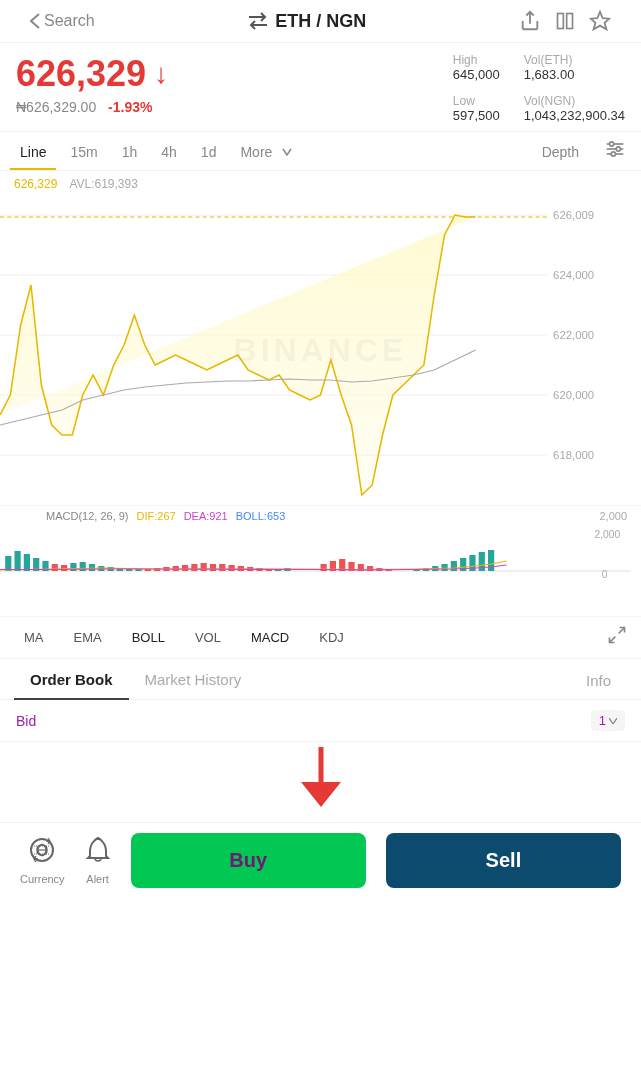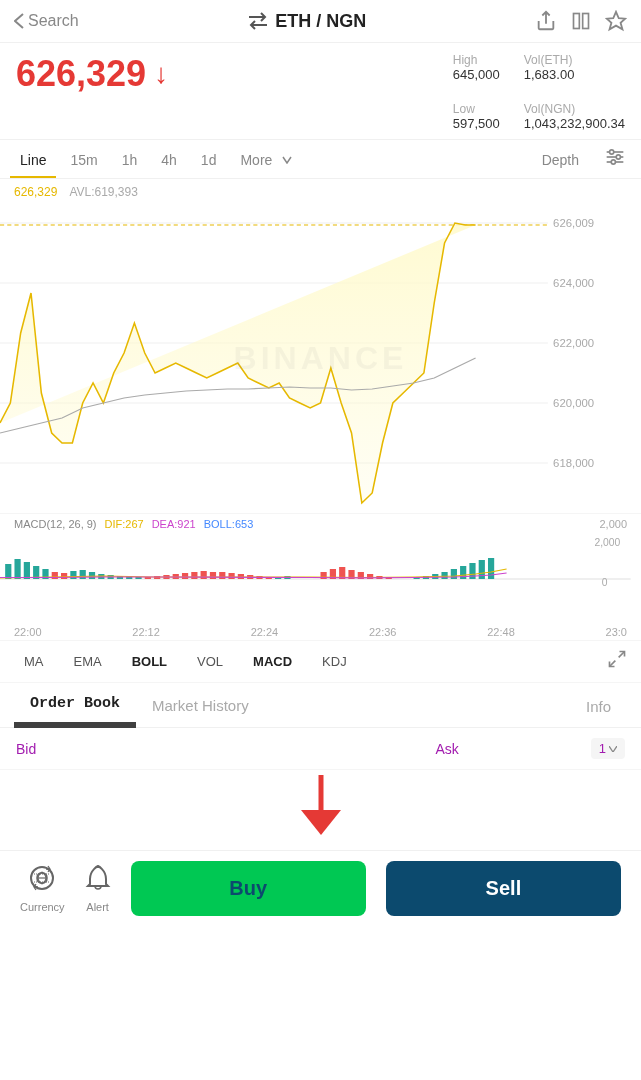--- a/index.html
+++ b/index.html
@@ -9,21 +9,21 @@
       min-height: 1080px;
       background: #fff;
       font-family: -apple-system, BlinkMacSystemFont, 'Segoe UI', sans-serif;
       overflow-x: hidden;
     }
 
     
     .header {
       display: flex;
       align-items: center;
-      padding: 10px 14px;
+      padding: 10px 30px;
       border-bottom: 1px solid #f0f0f0;
       background: #fff;
       gap: 10px;
     }
     .header-back {
       display: flex; align-items: center; gap: 4px;
       color: #888; font-size: 16px; cursor: pointer;
     }
     .header-pair {
       display: flex; align-items: center; gap: 6px;
@@ -57,21 +57,21 @@
     .price-arrow-down {
       color: #e53935; font-size: 28px;
     }
     .price-ngn {
       font-size: 14px; color: #888; margin-top: 4px;
     }
     .price-change {
       color: #e53935; font-weight: 600; margin-left: 8px;
     }
     .price-stats {
-      display: flex; flex-direction: column; gap: 20px;
+      display: flex; flex-direction: column; gap: 12px;
       font-size: 13px; color: #333;
       justify-content: space-between;
     }
     .stat-row {
       display: flex; gap: 24px;
     }
     .stat-item {
       display: flex; flex-direction: column;
     }
     .stat-label { color: #aaa; font-size: 12px; }
@@ -145,21 +145,21 @@
     }
 
     
     .macd-section {
       border-top: 1px solid #f5f5f5;
       padding: 0;
     }
     .macd-header {
       padding: 4px 14px;
       font-size: 11px; color: #888;
-      display: flex; gap: 8px;
+      display: flex; gap: 8px; margin-left: 32px;
     }
     .macd-label { color: #888; }
     .macd-dif { color: #e6b800; }
     .macd-dea { color: #cc44cc; }
     .macd-val { color: #4488ff; }
     .macd-chart {
       height: 90px;
       position: relative;
     }
 
@@ -179,21 +179,21 @@
       border-bottom: 1px solid #f5f5f5;
     }
     .ind-btn {
       padding: 4px 10px;
       font-size: 13px; color: #555;
       cursor: pointer; border-radius: 3px;
       background: transparent;
       border: none;
     }
     .ind-btn.active {
-      font-weight: 700; color: #222;
+      font-weight: 400; color: #222;
     }
     .expand-icon {
       margin-left: auto;
       cursor: pointer; color: #888; font-size: 18px;
     }
 
     
     .ob-section {
       background: #fff;
     }
@@ -204,22 +204,21 @@
       gap: 0;
     }
     .ob-tab {
       padding: 12px 16px 10px;
       font-size: 15px; color: #aaa;
       cursor: pointer; border-bottom: 2px solid transparent;
       margin-bottom: -1px; font-weight: 500;
     }
     .ob-tab.active {
       color: #222; font-weight: 700;
-      border-bottom: 6px solid #404040;
-      font-family: Liberation Mono, monospace;
+      border-bottom: 2px solid #404040;
     }
     .ob-tab-info {
       margin-left: auto;
       padding: 12px 16px 10px;
       font-size: 15px; color: #aaa;
       cursor: pointer;
     }
 
     
     .bid-ask-row {
@@ -262,21 +261,21 @@
       align-items: center; gap: 3px;
       font-size: 11px; color: #888;
       cursor: pointer; flex: 0 0 auto;
     }
     .nav-icon {
       font-size: 22px; color: #666;
     }
     .buy-btn {
       flex: 1;
       background: #00c853;
-      color: #0c4a6e; font-size: 20px; font-weight: 600;
+      color: #701a75; font-size: 20px; font-weight: 600;
       border: none; border-radius: 8px;
       padding: 16px 0; cursor: pointer;
       text-align: center;
     }
     .sell-btn {
       flex: 1;
       background: #0c4a6e;
       color: #fff; font-size: 20px; font-weight: 600;
       border: none; border-radius: 8px;
       padding: 16px 0; cursor: pointer;
@@ -322,20 +321,24 @@
       <polygon points="12,2 15,9 22,9.5 17,14 19,21 12,17 5,21 7,14 2,9.5 9,9" fill="none" stroke="#888" stroke-width="2"></polygon>
     </svg>
   </div>
 </div>
 
 <div class="price-section">
   <div class="price-left">
     <div class="price-main">
       <span>626,329</span>
       <span class="price-arrow-down">↓</span>
+    </div>
+    <div class="price-ngn">
+      <span>₦626,329.00</span>
+      <span class="price-change">-1.93%</span>
     </div>
   </div>
   <div class="price-stats">
     <div class="stat-row">
       <div class="stat-item">
         <span class="stat-label">High</span>
         <span class="stat-value">645,000</span>
       </div>
       <div class="stat-item">
         <span class="stat-label">Vol(ETH)</span>
@@ -491,28 +494,20 @@
         <rect x="463" y="26" width="6" height="19" fill="#26a69a"></rect>
         <rect x="472" y="24" width="6" height="21" fill="#26a69a"></rect>
 
         <path d="M0,44 L50,43 L100,42 L150,43 L200,43 L250,43 L300,43 L350,43.5 L400,43 L440,42 L460,40 L475,38 L490,35" fill="none" stroke="#e6b800" stroke-width="1.2"></path>
 
         <path d="M0,43.5 L50,43.5 L100,43 L150,43 L200,43.2 L250,43.3 L300,43.5 L350,43.8 L400,43.5 L440,43 L460,42 L475,41 L490,39" fill="none" stroke="#cc44cc" stroke-width="1.2"></path>
       </svg>
     </div>
   </div>
 
-  <div class="x-axis">
-    <span>22:00</span>
-    <span>22:12</span>
-    <span>22:24</span>
-    <span>22:36</span>
-    <span>22:48</span>
-    <span>23:0</span>
-  </div>
 
   <div class="indicator-bar">
     <button class="ind-btn">MA</button>
     <button class="ind-btn">EMA</button>
     <button class="ind-btn active">BOLL</button>
     <button class="ind-btn">VOL</button>
     <button class="ind-btn active">MACD</button>
     <button class="ind-btn">KDJ</button>
     <div class="expand-icon">
       <svg width="20" height="20" viewBox="0 0 24 24">
@@ -526,21 +521,20 @@
 </div>
 
 <div class="ob-section">
   <div class="ob-tabs">
     <div class="ob-tab active">Order Book</div>
     <div class="ob-tab">Market History</div>
     <div class="ob-tab-info">Info</div>
   </div>
   <div class="bid-ask-row">
     <span class="bid-label">Bid</span>
-    <span class="ask-label">Ask</span>
     <div class="count-select">
       <span>1</span>
       <svg width="8" height="6" viewBox="0 0 8 6">
         <polyline points="0,0 4,6 8,0" fill="none" stroke="#888" stroke-width="1.3"></polyline>
       </svg>
     </div>
   </div>
 
   <div class="arrow-container">
     <svg class="red-arrow" width="80" height="70" viewBox="0 0 80 70">

